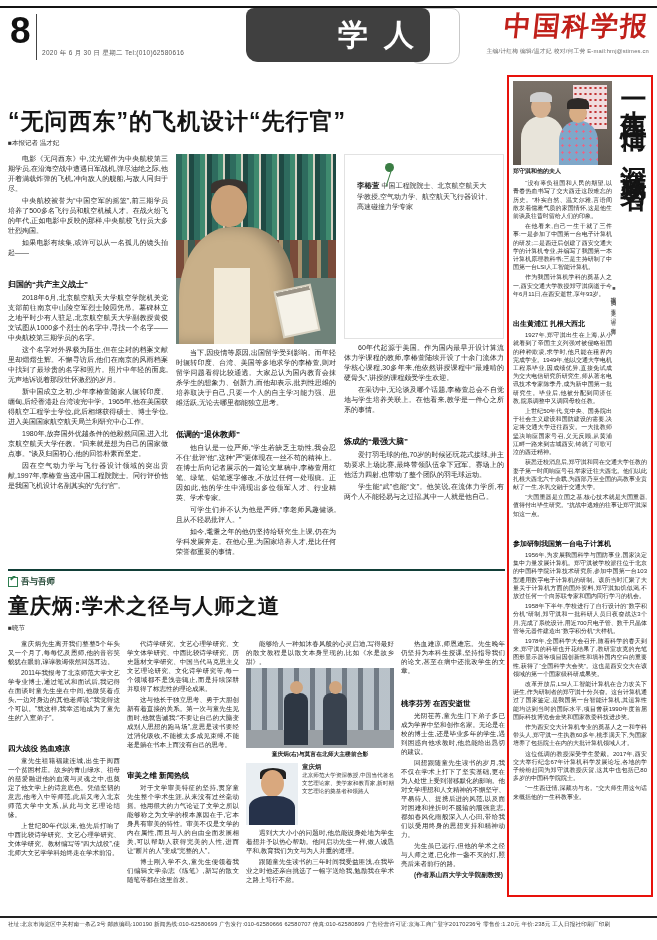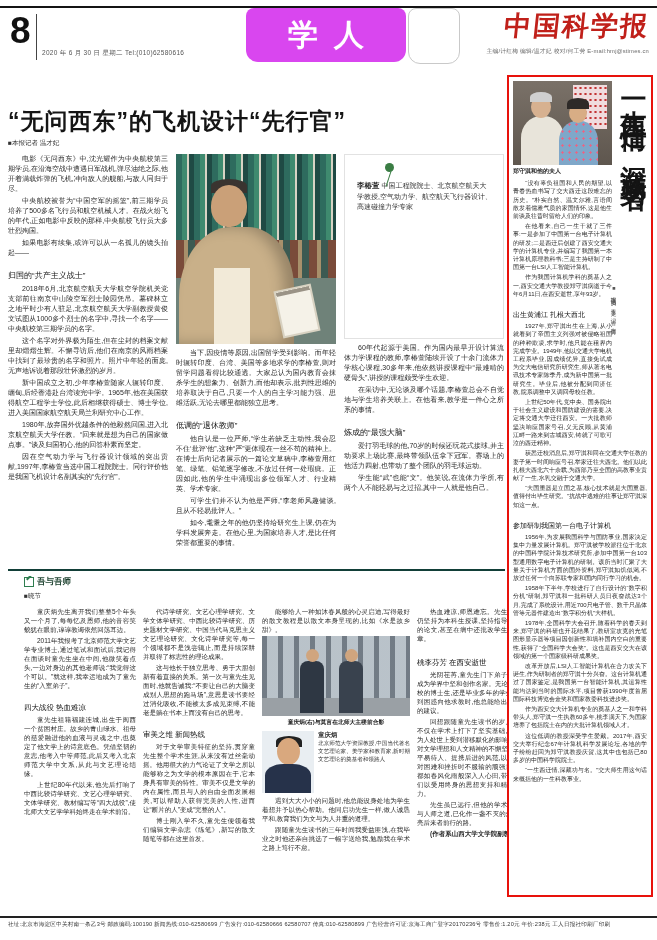--- a/index.html
+++ b/index.html
@@ -8,32 +8,32 @@
     background:#f7f6f2;
     font-family:"Liberation Sans","DejaVu Sans",sans-serif;
     color:#1c1c1c;
   }
   .sheet{position:absolute;inset:0;background:#ffffff;}
   
   .top-rule{position:absolute;left:0;top:6px;width:657px;height:2px;background:#141414;}
   .page-num{position:absolute;left:10px;top:12px;font-size:37px;font-weight:700;color:#111;line-height:1;}
   .page-num-rule{position:absolute;left:36px;top:14px;width:1px;height:46px;background:#444;}
   .date-line{position:absolute;left:42px;top:49px;font-size:6.5px;color:#555;letter-spacing:.3px;}
-  .banner{position:absolute;left:246px;top:8px;width:160px;height:54px;background:#d946ef;
-          border-radius:8px 8px 12px 12px;display:flex;align-items:center;justify-content:center;z-index:3;}
+  .banner{position:absolute;left:246px;top:8px;width:184px;height:54px;background:#404040;
+          border-radius:8px 8px 12px 12px;display:flex;align-items:center;justify-content:flex-end;z-index:3;}
   .banner span{color:#fff;font-size:30px;font-weight:700;letter-spacing:16px;padding-left:16px;}
   .banner-tab2{position:absolute;left:408px;top:8px;width:50px;height:54px;background:#fff;
           border:1px solid #c9c9c9;border-radius:8px 8px 12px 12px;z-index:2;}
   .masthead-wrap{position:absolute;right:8px;top:12px;width:230px;text-align:right;z-index:4;}
   .masthead{font-size:27px;font-weight:800;color:#c0201a;letter-spacing:2px;
             transform:skewX(-6deg);display:inline-block;line-height:1.1;}
   .staff-line{font-size:5.8px;color:#6b6b6b;margin-top:5px;letter-spacing:.2px;}
   
   .cols p{margin:0 0 2px;text-indent:2em;text-align:justify;}
-  .subhead{font-weight:400;color:#111;margin:13px 0 3px;text-indent:0;}
+  .subhead{font-weight:700;color:#111;margin:22px 0 3px;text-indent:0;}
   
   .a1{position:absolute;left:8px;top:80px;width:497px;height:488px;overflow:hidden;}
   .a1 .hl{font-size:23px;font-weight:800;color:#151515;line-height:1.15;letter-spacing:1px;margin-top:28px;}
   .a1 .byline{font-size:6.5px;color:#333;margin:5px 0 6px;}
   .a1-body{display:flex;gap:8px;font-size:7px;line-height:10px;color:#2a2a2a;height:430px;overflow:hidden;}
   .a1-col{width:160px;overflow:hidden;}
   .a1 .subhead{font-size:8px;}
   .photo-li{position:relative;width:160px;height:190px;overflow:hidden;background:#6f8279;margin-bottom:4px;}
   .photo-li .shelf{position:absolute;inset:0 0 45% 0;
      background:repeating-linear-gradient(90deg,#2e6b5e 0 6px,#3f8a6f 6px 11px,#d8d3c4 11px 13px,#1f4a44 13px 18px);}
@@ -47,21 +47,21 @@
   .photo-li .book{position:absolute;right:14%;bottom:6%;width:34px;height:44px;background:#f5f2e8;
      transform:rotate(-12deg);box-shadow:0 0 0 2px #d8d2c2,inset 0 4px 0 #9a9386;}
   .cap-card{position:relative;width:160px;height:185px;background:#fff;border:1px solid #e2e2e2;
      padding:26px 10px 8px 12px;box-sizing:border-box;margin-bottom:4px;}
   .pin{position:absolute;left:40px;top:8px;width:9px;height:9px;border-radius:50%;background:#3a7d44;}
   .pin::after{content:"";position:absolute;left:3px;top:8px;width:1px;height:16px;background:#3a7d44;transform:rotate(18deg);}
   .cap-card .cap-name{font-weight:700;font-size:7.5px;}
   .cap-card .cap-text{font-size:7px;line-height:10.5px;color:#333;text-align:justify;}
   
   .sep1{position:absolute;left:8px;top:569px;width:497px;height:2px;background:#123f38;}
-  .a2{position:absolute;left:24px;top:576px;width:497px;height:330px;overflow:hidden;}
+  .a2{position:absolute;left:8px;top:576px;width:497px;height:330px;overflow:hidden;}
   .kicker{display:flex;align-items:center;gap:3px;font-size:8.5px;font-weight:700;color:#173d2a;}
   .kicker-icon{width:8px;height:8px;border:1.5px solid #2e7d4f;display:inline-block;position:relative;background:#fff;}
   .kicker-icon::after{content:"";position:absolute;left:1px;top:1px;width:6px;height:1.5px;background:#2e7d4f;transform:rotate(-45deg);transform-origin:left top;}
   .a2 .hl{font-size:21px;font-weight:800;color:#151515;margin-top:4px;letter-spacing:1px;}
   .a2 .byline{font-size:6.5px;color:#333;margin:4px 0 6px;}
   .a2-body{display:flex;gap:7px;font-size:6.5px;line-height:9px;color:#2a2a2a;height:252px;overflow:hidden;}
   .a2-c1{width:112px;} .a2-c2{width:112px;} .a2-c3{width:148px;} .a2-c4{width:104px;display:flex;flex-direction:column;}
   .a2 .subhead{font-size:7.5px;}
   .photoA{position:relative;width:148px;height:80px;background:#b9c2c9;overflow:hidden;margin:2px 0 2px;}
   .photoA .bld{position:absolute;inset:0 0 22% 0;
@@ -180,20 +180,21 @@
     </div>
   </div>
 
   <div class="sep1"></div>
 
   <div class="a2 cols">
     <div class="kicker">
       <span class="kicker-icon"></span>
       <span>吾与吾师</span>
     </div>
+    <div class="hl">童庆炳:学术之径与人师之道</div>
     <div class="byline">■晓节</div>
     <div class="a2-body">
       <div class="a2-c1">
         <div>
             <p>童庆炳先生离开我们整整5个年头又一个月了,每每忆及恩师,他的音容笑貌犹在眼前,谆谆教诲依然回荡耳边。</p>
             <p>2011年我报考了北京师范大学文艺学专业博士,通过笔试和面试后,我记得在面谈时童先生坐在中间,他微笑着点头,一边对身边的其他老师说:“我觉得这个可以。”就这样,我幸运地成为了童先生的“入室弟子”。</p>
           </div>
         <div class="subhead">四大战役 热血难凉</div>
         <div>
             <p>童先生祖籍福建连城,出生于闽西一个贫困村庄。故乡的青山绿水、祖母的慈爱融进他的血液与灵魂之中,也奠定了他文学上的诗意底色。凭借坚韧的意志,他考入中等师范,此后又考入北京师范大学中文系,从此与文艺理论结缘。</p>

